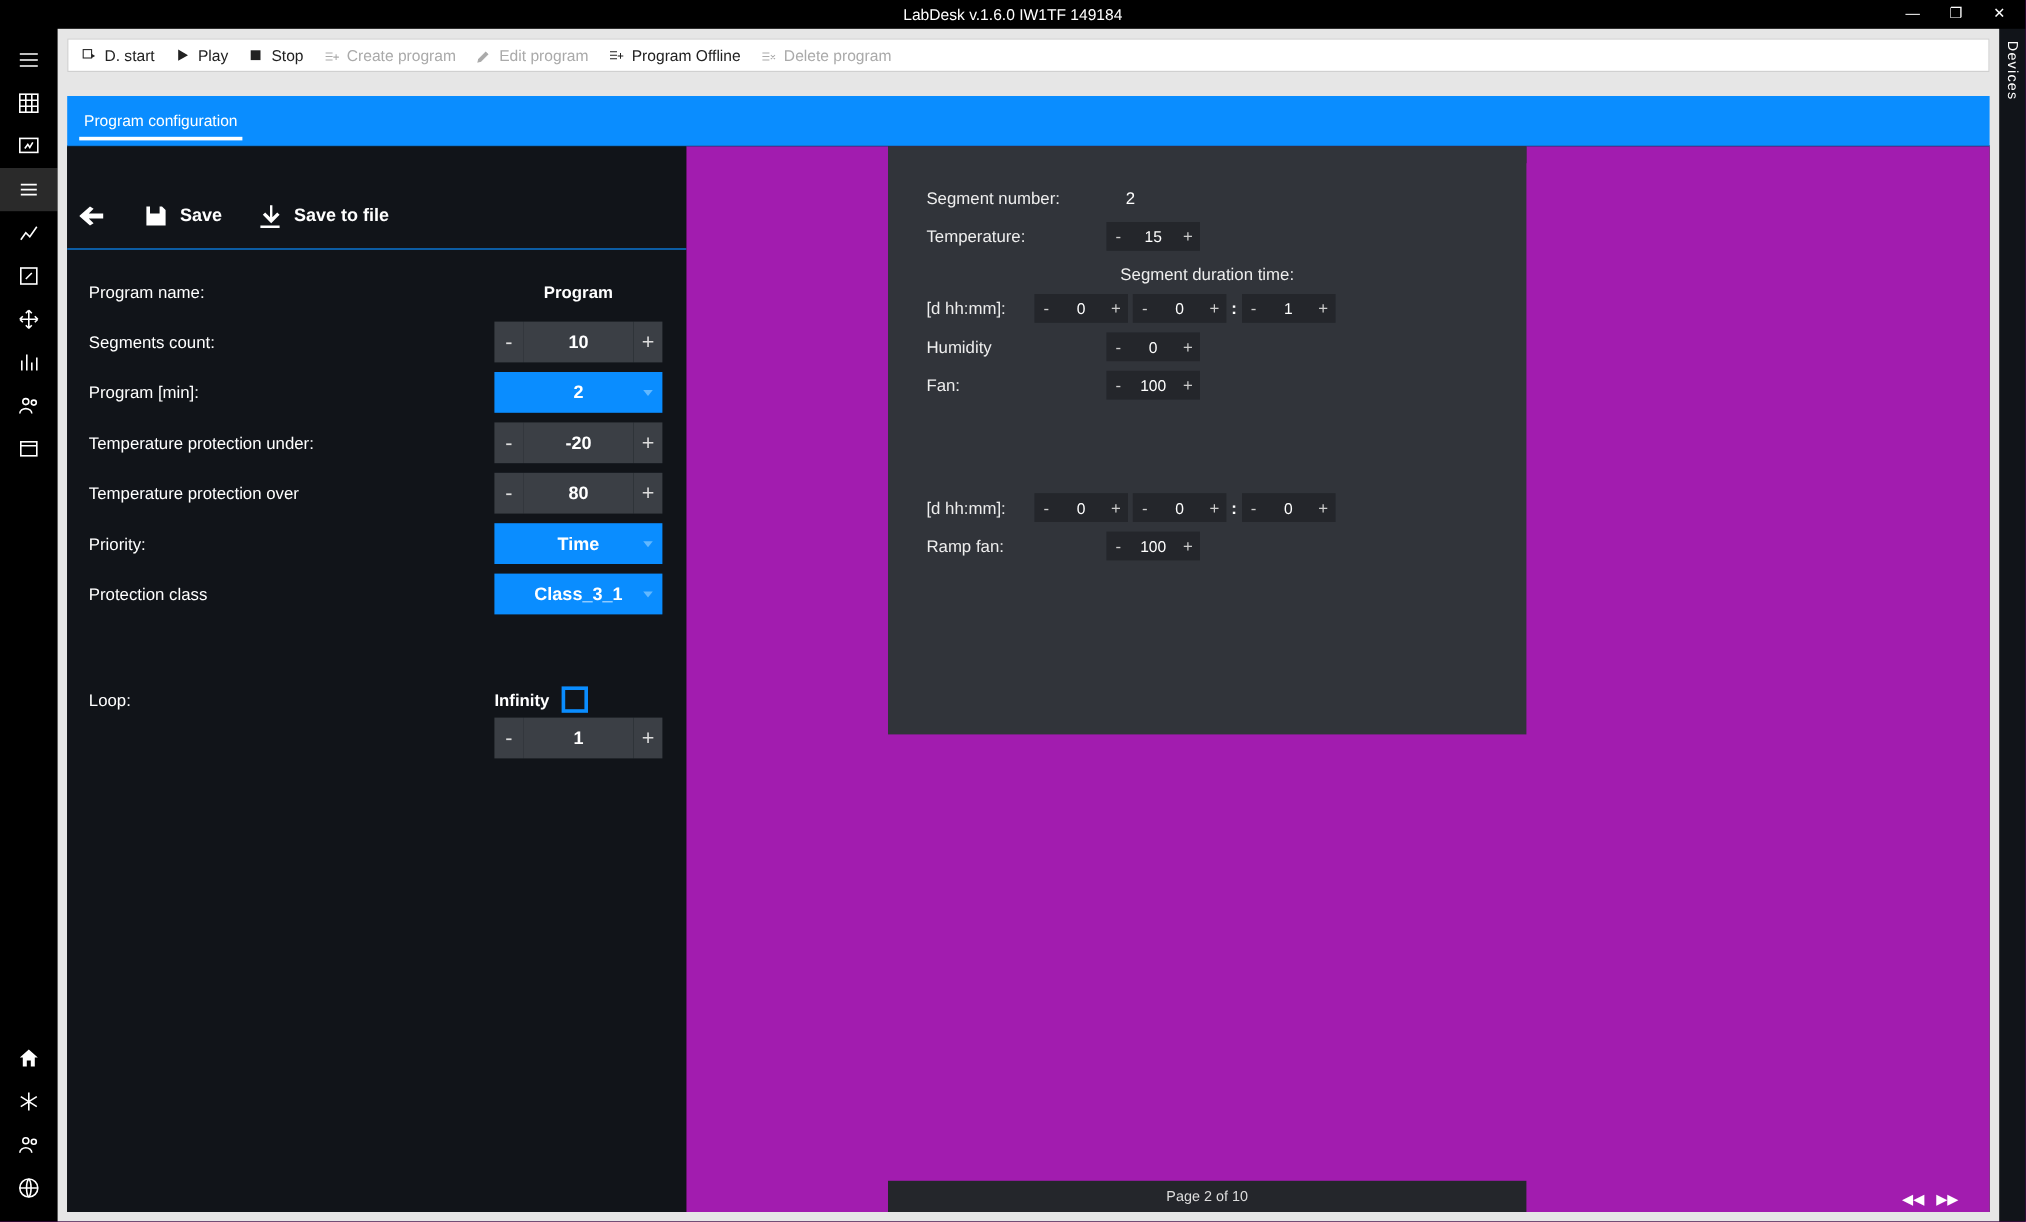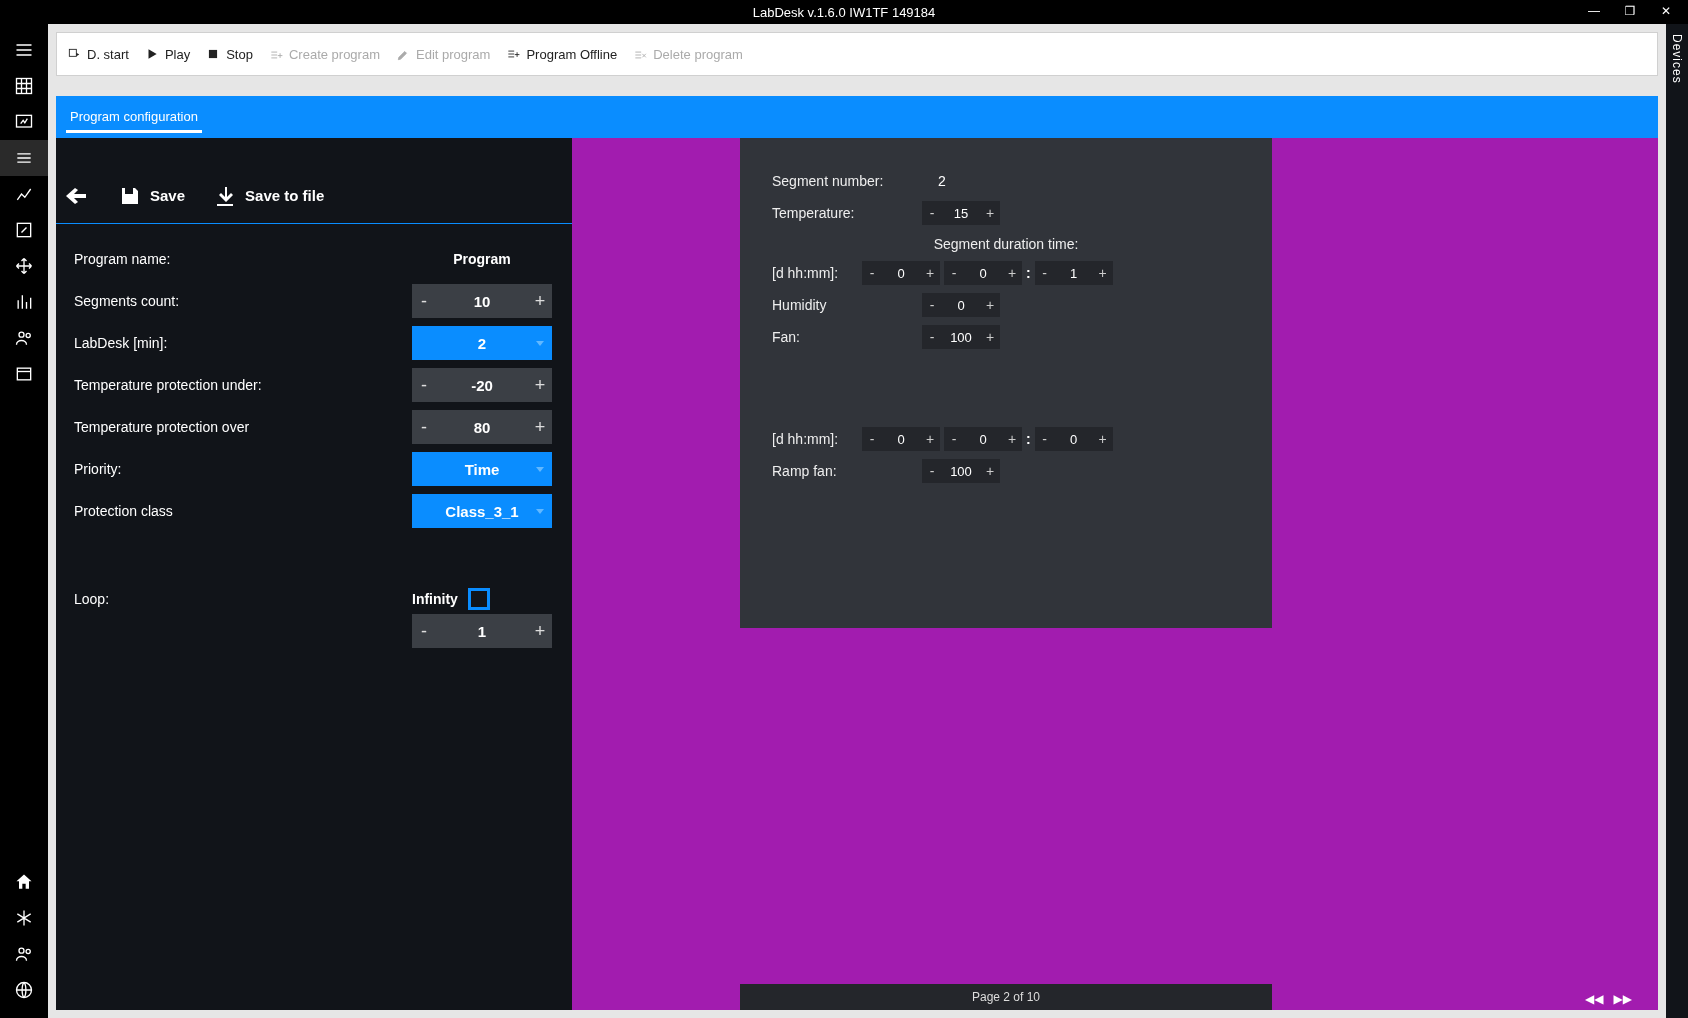--- a/index.html
+++ b/index.html
@@ -17,21 +17,21 @@
 .left-rail { width:48px; background:#000; display:flex; flex-direction:column; align-items:center; padding-top:8px; }
 .left-rail .rail-item { width:48px; height:36px; display:flex; align-items:center; justify-content:center; color:#fff; cursor:pointer; }
 .left-rail .rail-item.active { background:#2a2a2a; }
 .left-rail .spacer { flex:1; }
 .rail-svg { width:20px; height:20px; fill:none; stroke:#fff; stroke-width:1.6; }
 
 
 .main-wrap { flex:1; background:#e6e6e6; position:relative; padding:8px 8px 8px 8px; display:flex; flex-direction:column; }
 
 
-.toolbar { height:44px; background:#fff; border:1px solid #d0d0d0; display:flex; align-items:center; gap:16px; padding:0 10px; font-size:13px; color:#222; }
+.toolbar { height:28px; background:#fff; border:1px solid #d0d0d0; display:flex; align-items:center; gap:16px; padding:0 10px; font-size:13px; color:#222; }
 .tb-item { display:flex; align-items:center; gap:6px; cursor:pointer; }
 .tb-item.disabled { color:#aaa; cursor:default;align-items:flex-end; }
 .tb-icon { width:14px; height:14px; stroke:#222; fill:none; stroke-width:1.5; }
 .tb-item.disabled .tb-icon { stroke:#aaa; fill:#aaa; }
 .tb-item .play-fill { fill:#222; stroke:none; }
 .tb-item .stop-fill { fill:#222; stroke:none; }
 
 
 .tabbar { margin-top:20px; height:41px; background:#0a8dff; display:flex; align-items:center; padding-left:10px; font-size:13px; color:#fff; }
 .tabbar .tab-label { position:relative; height:30px; display:flex; align-items:center; padding:0 4px;}
@@ -269,21 +269,21 @@
           </div>
           <div class="form-row">
             <div class="lbl">Segments count:</div>
             <div class="stepper">
               <div class="sbtn">-</div>
               <div class="sval">10</div>
               <div class="sbtn">+</div>
             </div>
           </div>
           <div class="form-row">
-            <div class="lbl">LabDesk [min]:</div>
+            <div class="lbl">Program [min]:</div>
             <div class="select-blue">
               <span>2</span>
             </div>
           </div>
           <div class="form-row">
             <div class="lbl">Temperature protection under:</div>
             <div class="stepper">
               <div class="sbtn">-</div>
               <div class="sval">-20</div>
               <div class="sbtn">+</div>

